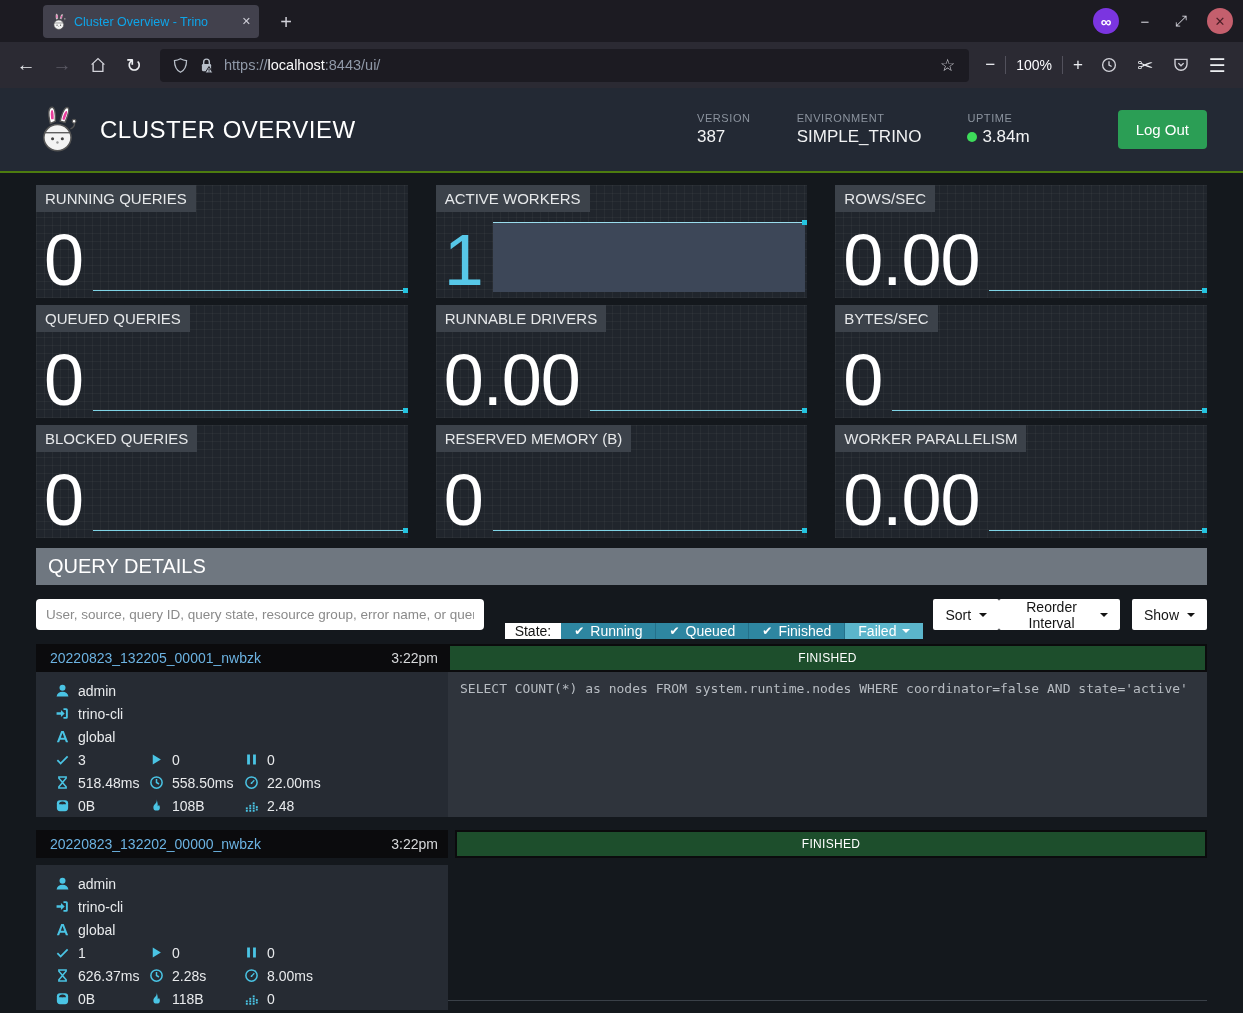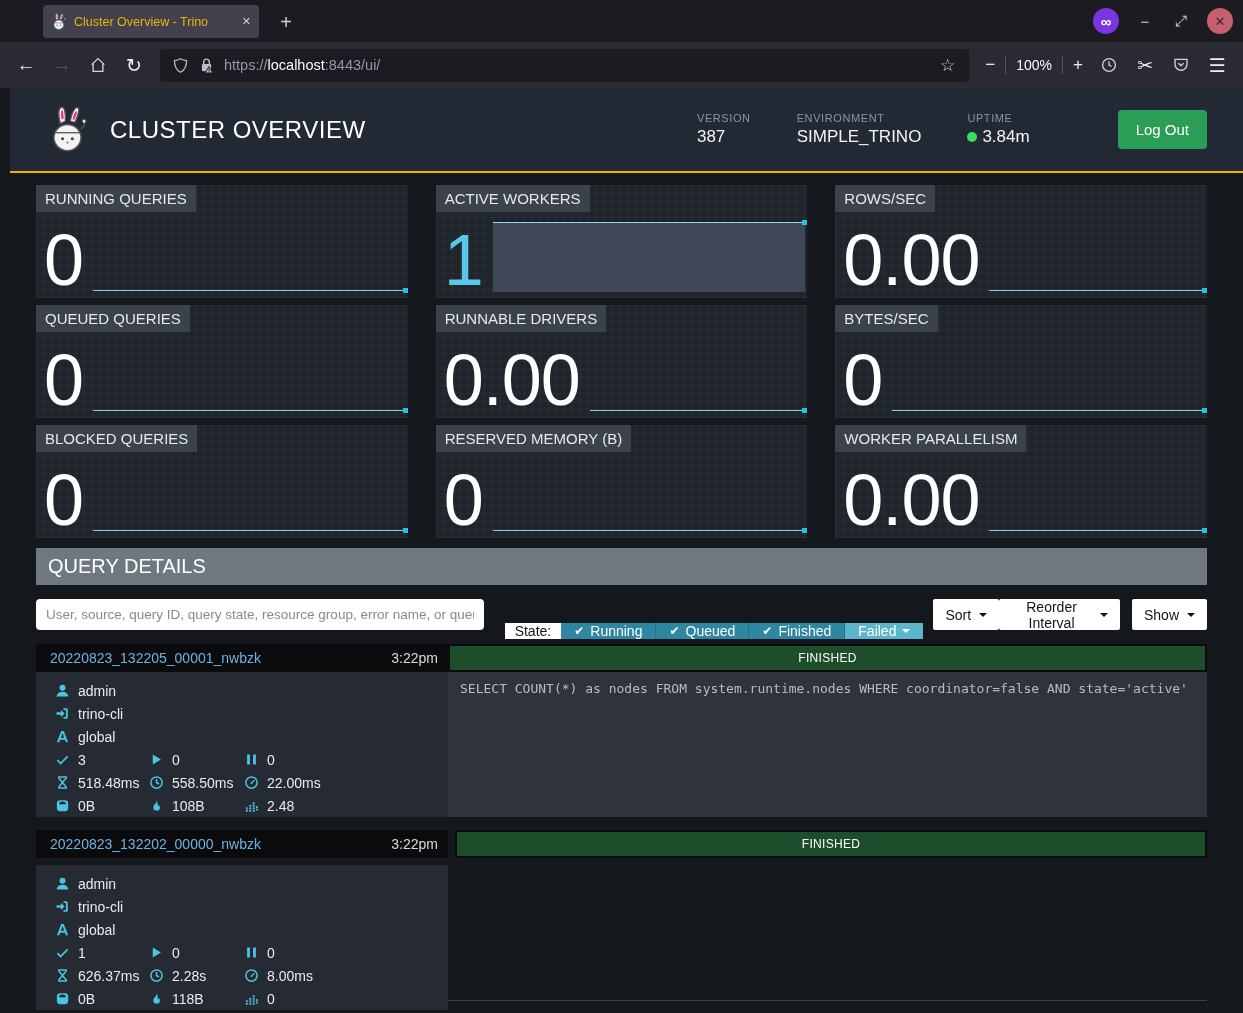--- a/index.html
+++ b/index.html
@@ -3,21 +3,21 @@
 <meta charset="utf-8">
 <style>
   * { margin:0; padding:0; box-sizing:border-box; }
   html,body { width:1243px; height:1013px; overflow:hidden; background:#14181d;
     font-family:"Liberation Sans","DejaVu Sans",sans-serif; }
 
   
   .titlebar { height:42px; background:#1c1b22; display:flex; align-items:center; position:relative; }
   .tab { position:absolute; left:43px; top:5px; width:216px; height:33px; background:#42414d;
     border-radius:4px; display:flex; align-items:center; padding:0 8px; gap:7px; }
-  .tab-title { color:#eab308; font-size:12.5px; white-space:nowrap; overflow:hidden; flex:1; }
+  .tab-title { color:#0ea5e9; font-size:12.5px; white-space:nowrap; overflow:hidden; flex:1; }
   .tab-close { color:#cfcfd8; font-size:11px; cursor:default; }
   .newtab { position:absolute; left:272px; top:8px; color:#d0d0d8; font-size:20px; width:28px; height:28px;
     display:flex; align-items:center; justify-content:center; }
   .tb-right { margin-left:auto; display:flex; align-items:center; gap:16px; padding-right:10px; }
   .ext-circle { width:26px; height:26px; border-radius:50%; background:#7b35e0; color:#fff;
     display:flex; align-items:center; justify-content:center; font-size:15px; font-weight:bold; }
   .win-btn { color:#d0d0d8; font-size:15px; width:20px; text-align:center; }
   .win-close { width:26px; height:26px; border-radius:50%; background:#c45f6d; color:#4a1d26;
     display:flex; align-items:center; justify-content:center; font-size:13px; font-weight:bold; }
 
@@ -30,22 +30,22 @@
   .url-text { font-size:14.5px; color:#9099a8; flex:1; }
   .url-text b { color:#f9f9fa; font-weight:normal; }
   .star { color:#d3d3da; font-size:17px; margin-right:2px; }
   .zoomctl { display:flex; align-items:center; gap:10px; color:#eceef2; padding:0 6px; }
   .zoomctl .sep { width:1px; height:18px; background:#52515c; }
   .zoom-pct { font-size:14px; color:#fbfbfe; }
   .zbtn { font-size:17px; }
 
   
   .app { height:925px; background:#14181d; }
-  .app-header { height:85px; background:#232934; border-bottom:2px solid #eab308;
-    display:flex; align-items:center; padding:0 36px;margin-left:10px; }
+  .app-header { height:85px; background:#232934; border-bottom:2px solid #4d7c0f;
+    display:flex; align-items:center; padding:0 36px; }
   .app-title { color:#fff; font-size:24px; letter-spacing:.5px; margin-left:20px; }
   .hmetrics { margin-left:auto; display:flex; align-items:center; gap:46px; }
   .hm-label { color:#8b939e; font-size:11px; letter-spacing:.6px; margin-bottom:3px; }
   .hm-value { color:#f2f3f4; font-size:17px; display:flex; align-items:center; }
   .updot { width:10px; height:10px; border-radius:50%; background:#3ddc5a; margin-right:5px; }
   .logout { margin-left:42px; background:#2b9e55; color:#fff; border:none; border-radius:4px;
     font-size:15px; padding:11px 18px; font-family:inherit; }
 
   .stats { padding:12px 36px 0; display:grid; grid-template-columns:repeat(3,1fr); gap:7px 28px; }
   .tile { height:113px; background-color:#20252c;

